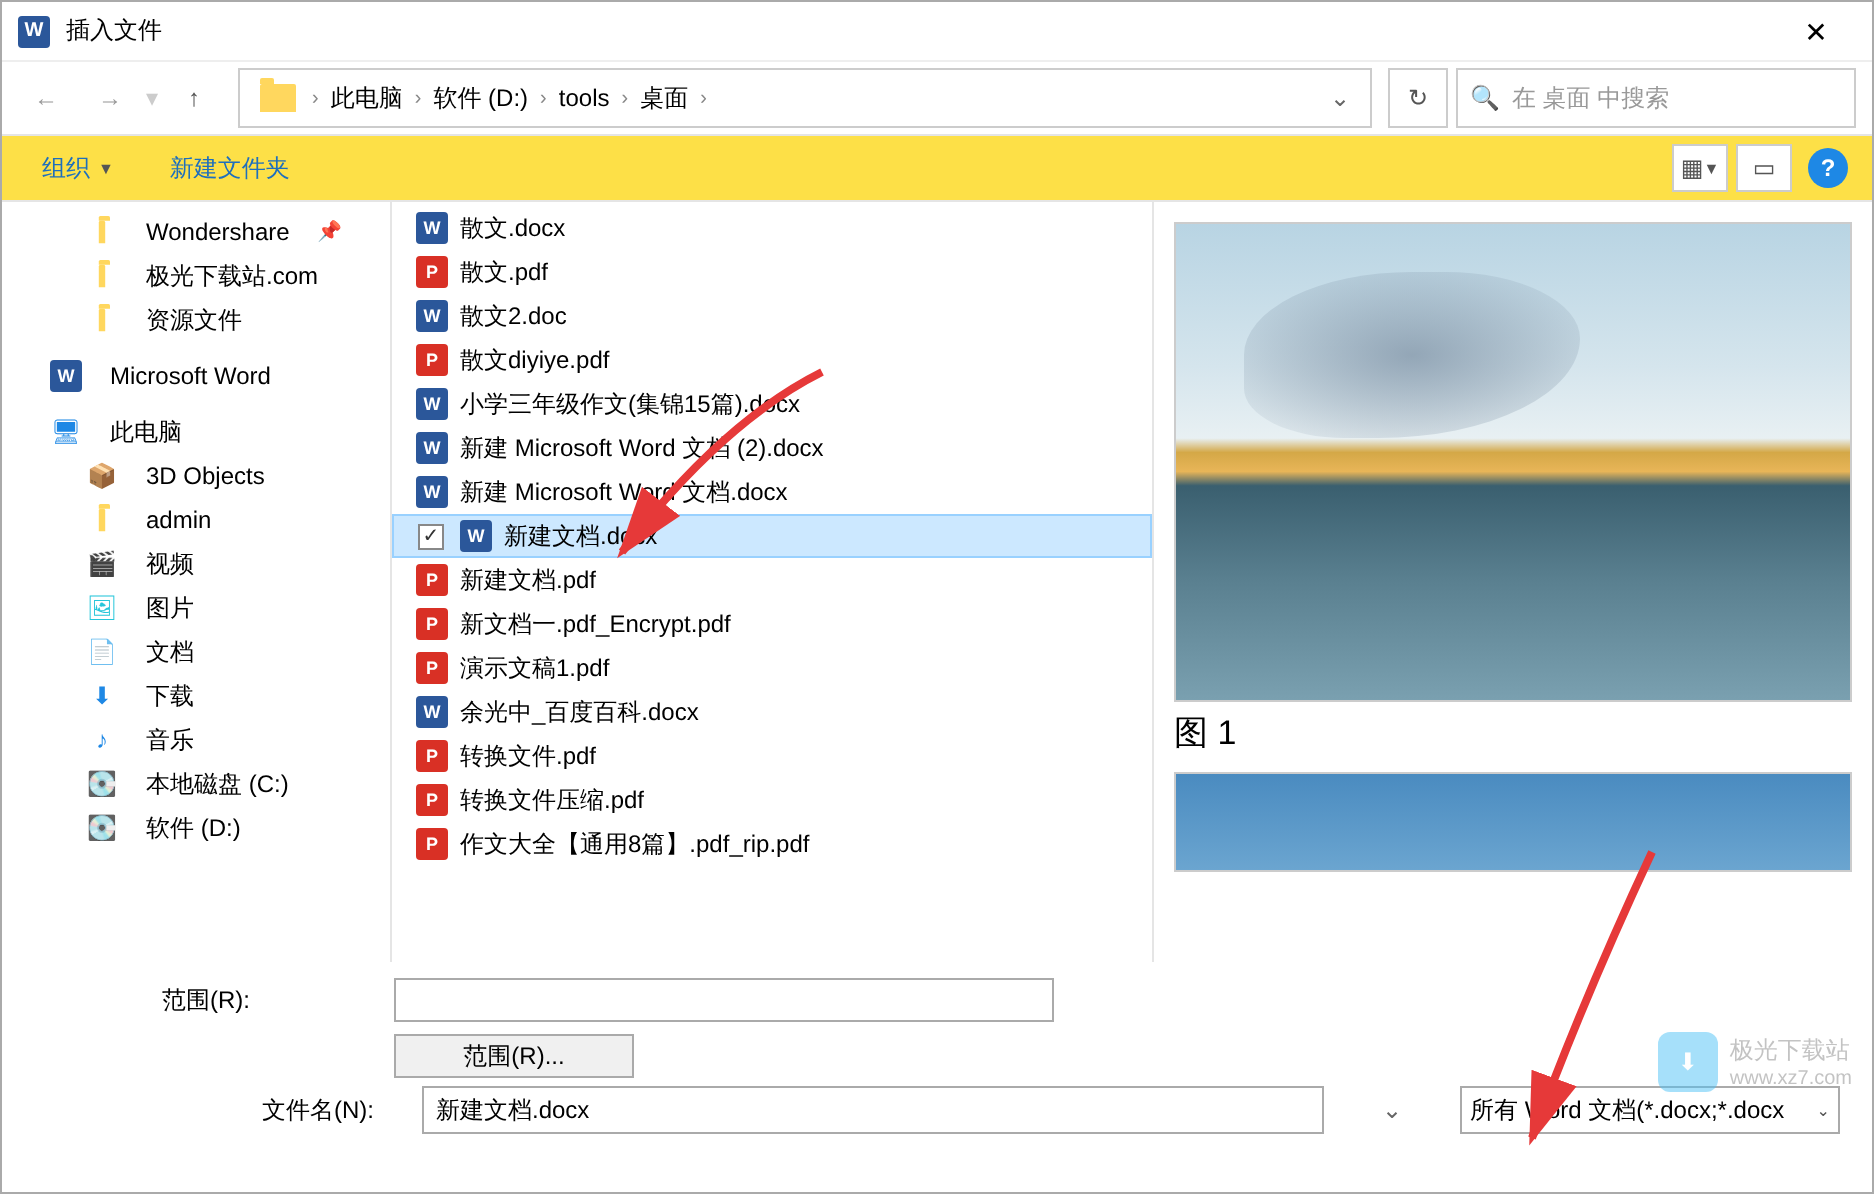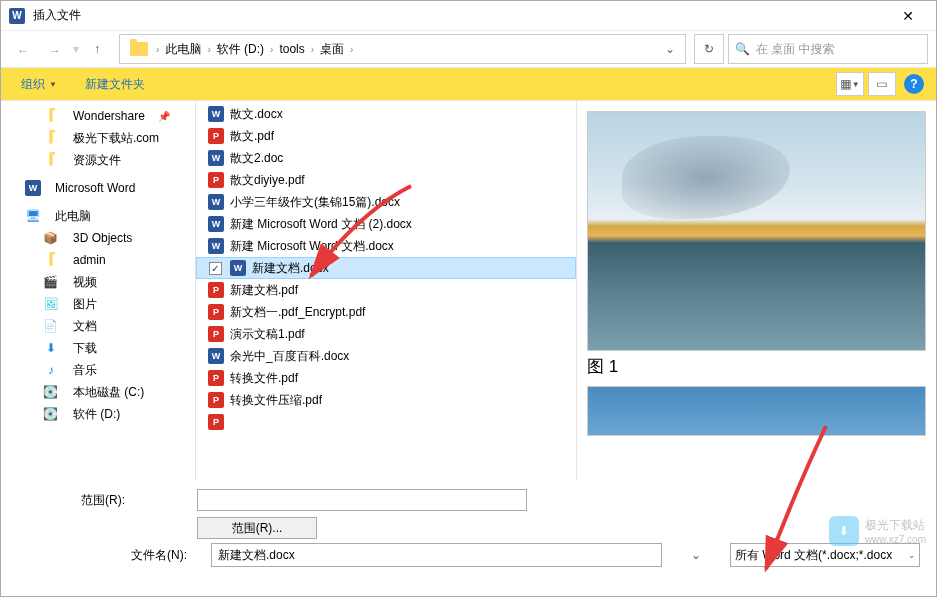--- a/index.html
+++ b/index.html
@@ -238,20 +238,21 @@
     <div class="file-row">
         <span class="fi-icon fi-pdf">P</span>
         <span>转换文件.pdf</span>
       </div>
     <div class="file-row">
         <span class="fi-icon fi-pdf">P</span>
         <span>转换文件压缩.pdf</span>
       </div>
     <div class="file-row">
         <span class="fi-icon fi-pdf">P</span>
+        <span>作文大全【通用8篇】.pdf_rip.pdf</span>
       </div>
   </div>
 
   <div class="preview">
     <div class="preview-img"></div>
     <div class="preview-label">图 1</div>
     <div class="preview-img2"></div>
   </div>
 </div>
 

